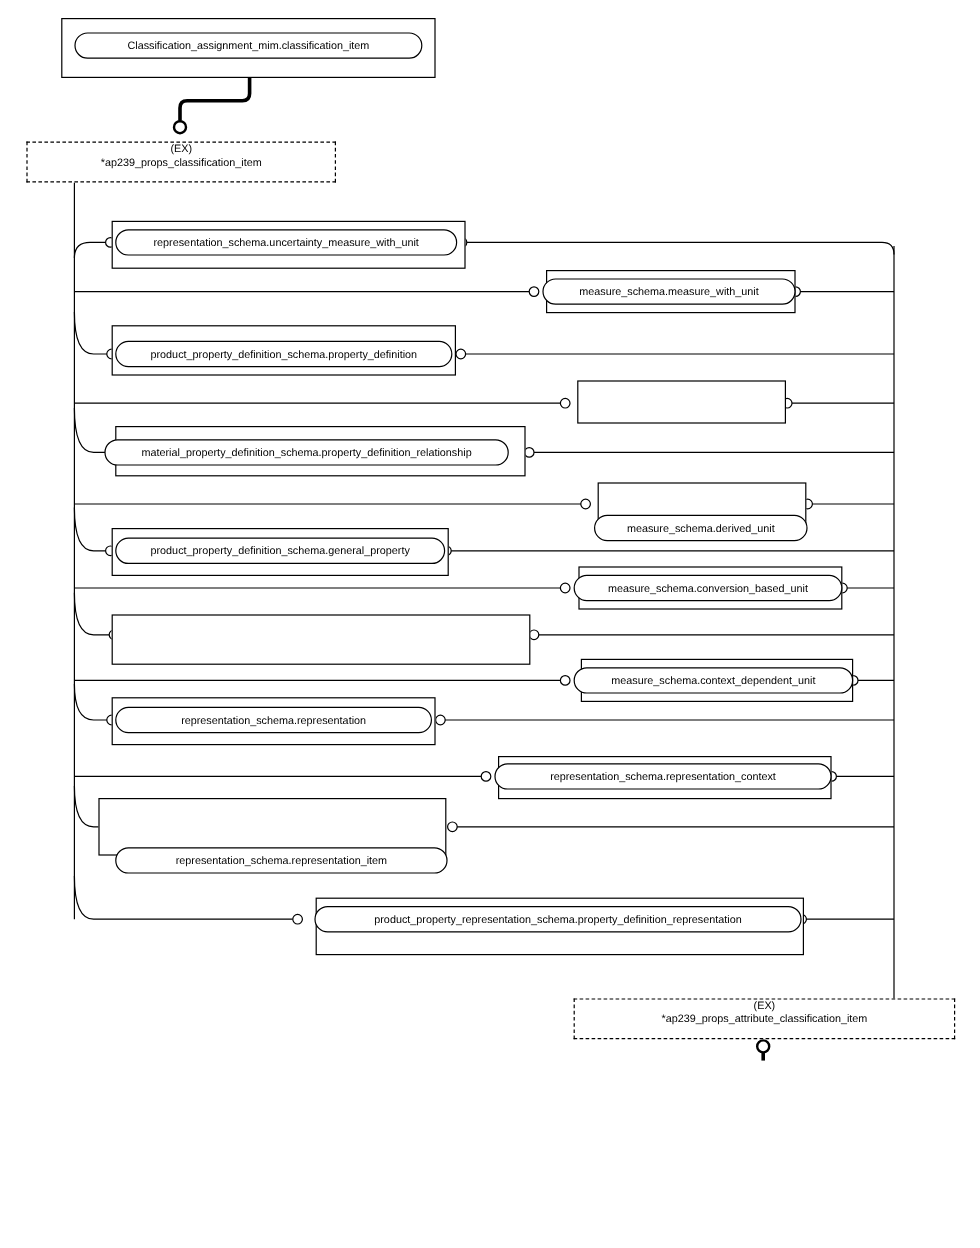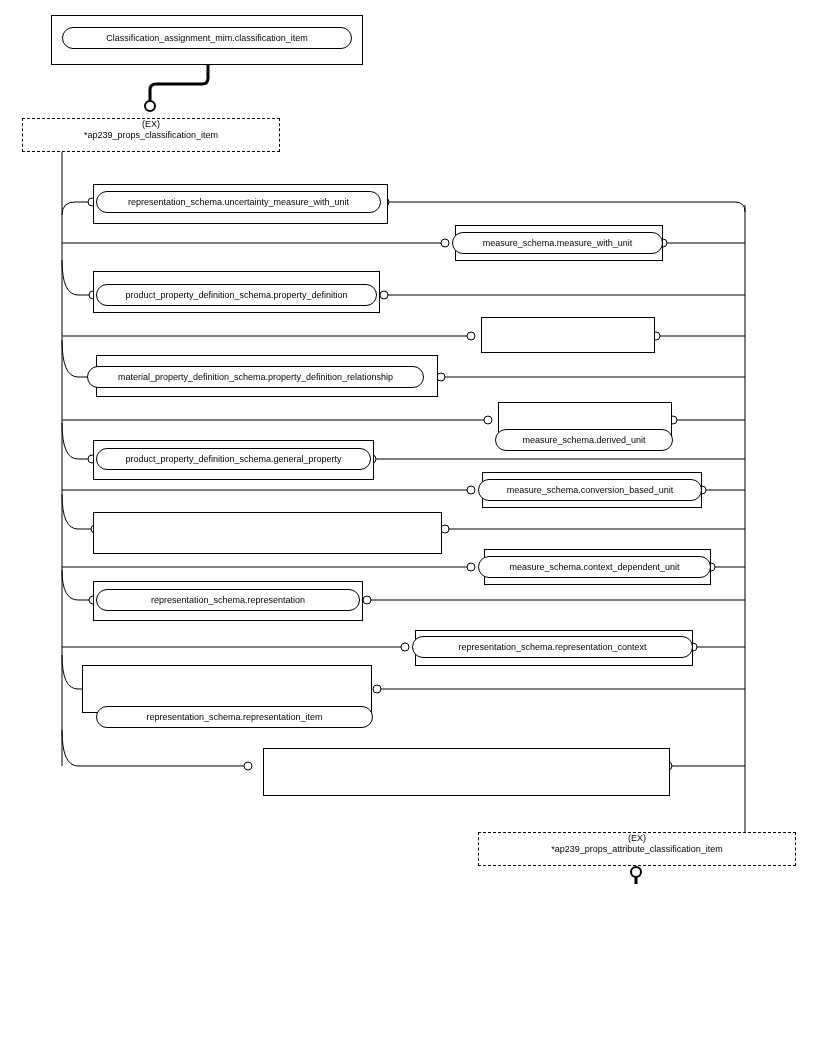--- a/index.html
+++ b/index.html
@@ -200,20 +200,21 @@
   <div class="box" style="left:482px; top:472px; width:220px; height:36px;"></div>
   <div class="pill" style="left:478px; top:479px; width:224px; height:22px;">measure_schema.conversion_based_unit</div>
 
   <div class="box" style="left:484px; top:549px; width:227px; height:36px;"></div>
   <div class="pill" style="left:478px; top:556px; width:233px; height:22px;">measure_schema.context_dependent_unit</div>
 
   <div class="box" style="left:415px; top:630px; width:278px; height:36px;"></div>
   <div class="pill" style="left:412px; top:636px; width:281px; height:22px;">representation_schema.representation_context</div>
 
   <div class="box" style="left:263px; top:748px; width:407px; height:48px;"></div>
+  <div class="pill" style="left:262px; top:755px; width:406px; height:22px;">product_property_representation_schema.property_definition_representation</div>
 
   <div class="dashbox" style="left:478px; top:832px; width:318px; height:34px;">
     <span class="ex">(EX)</span>
     <span class="nm">*ap239_props_attribute_classification_item</span>
   </div>
 
   <div class="box" style="left:302px; top:911px; width:308px; height:50px;"></div>
 
 </div>
 

